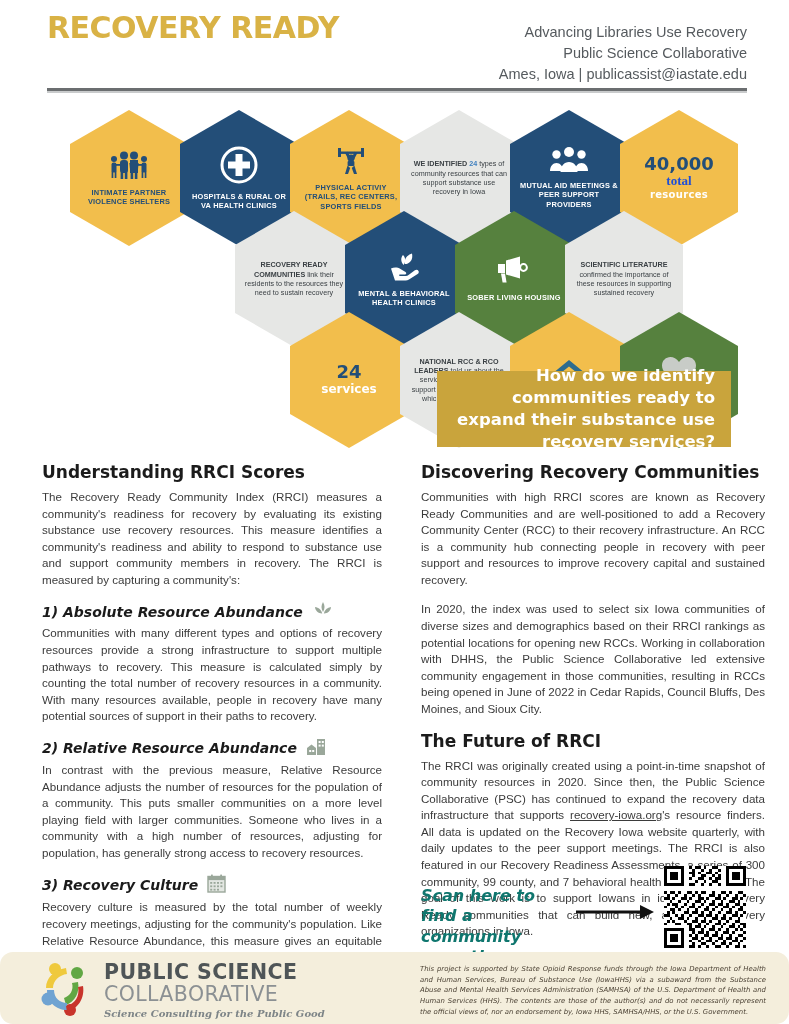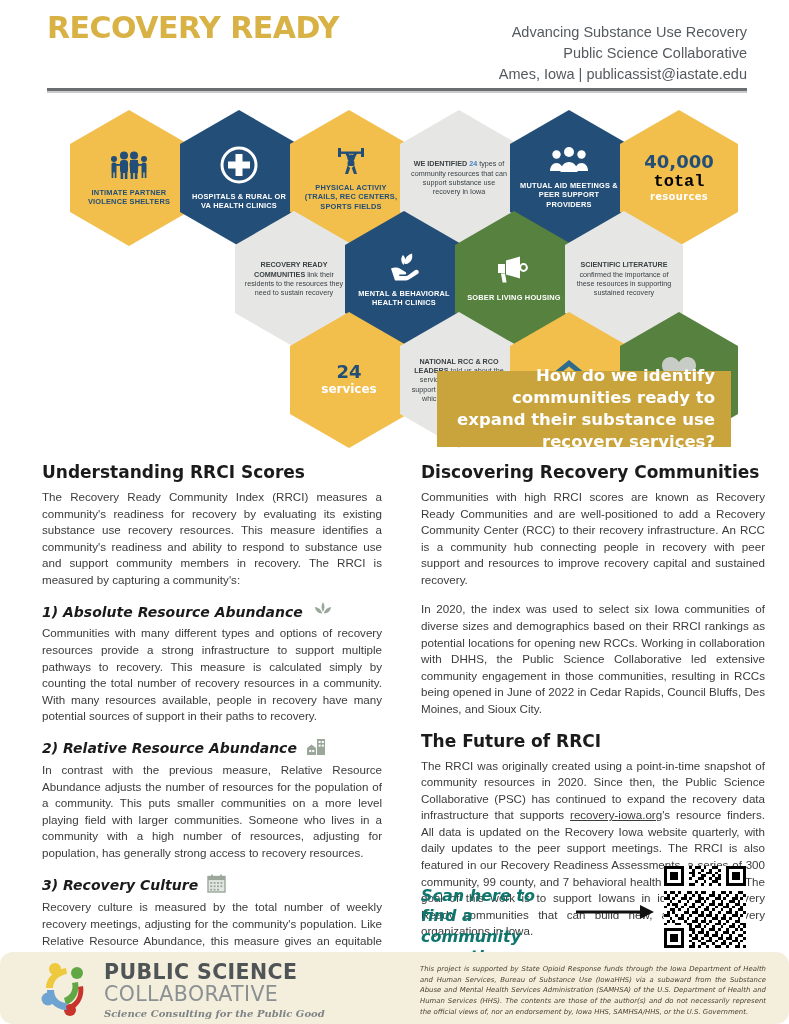--- a/index.html
+++ b/index.html
@@ -63,22 +63,22 @@
   }
   .hex .note b{font-weight:bold;}
   .hex .note .hl{color:#3E7FBF;font-weight:bold;}
 
   .hex .icon{display:block;margin-bottom:4px;}
   .hex .big{
     font-size:18px;font-weight:bold;color:#234E78;line-height:1.05;
     font-family:"DejaVu Sans", sans-serif;
   }
   .hex .mid{
-    font-size:17px;font-weight:bold;color:#000000;line-height:1.15;
-    font-family:Liberation Mono, monospace;
+    font-size:13px;font-weight:bold;color:#1d4ed8;line-height:1.15;
+    font-family:Liberation Serif, serif;
   }
   .hex .sub-white{
     font-size:12px;font-weight:bold;color:#ffffff;line-height:1.2;
     font-family:"DejaVu Sans", sans-serif;
   }
   .hex .sub-white-s{
     font-size:10px;font-weight:bold;color:#ffffff;line-height:1.2;
     letter-spacing:0.3px;font-family:"DejaVu Sans", sans-serif;
   }
 
@@ -150,21 +150,21 @@
   }
 </style>
 </head>
 <body>
 
 <div class="header">
   <div class="title-block">
     <div class="title-line">Recovery Ready</div>
   </div>
   <div class="contact-block">
-    <div>Advancing Substance Use Recovery</div>
+    <div>Advancing Libraries Use Recovery</div>
     <div>Public Science Collaborative</div>
     <div>Ames, Iowa | publicassist@iastate.edu</div>
   </div>
   <div class="header-rule"></div>
 </div>
 
 <div class="hexwrap">
 
   <div class="hex yellow" style="left:70px;top:6px;">
     <span class="icon">

